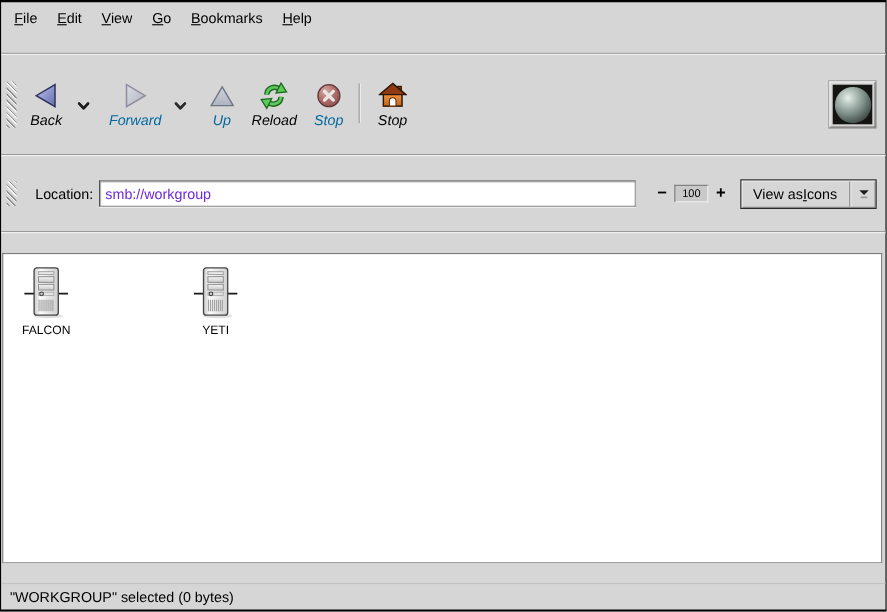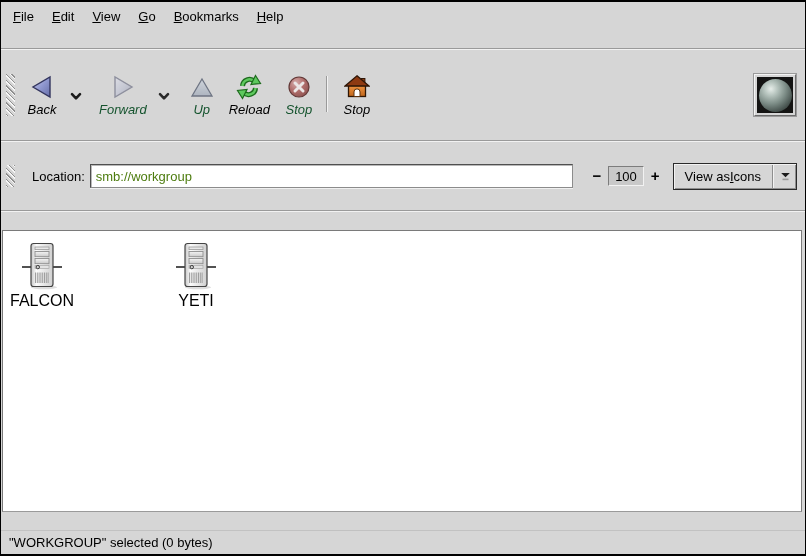--- a/index.html
+++ b/index.html
@@ -44,21 +44,21 @@
     background-image:
       repeating-linear-gradient(45deg, #f6f6f6 0 1px, transparent 1px 4px),
       repeating-linear-gradient(45deg, transparent 0 1px, #8f8f8f 1px 2px, transparent 2px 4px);
   }
   .tb-btn {
     display: flex; flex-direction: column; align-items: center; justify-content: flex-end;
     padding: 2px 7px 3px; min-width: 48px;
   }
   .tb-icon { height: 28px; display: flex; align-items: center; }
   .tb-label { margin-top: 2px; line-height: 14px; font-style: italic; }
-  .tb-btn.disabled .tb-label { color: #14532d; }
+  .tb-btn.disabled .tb-label { color: #0369a1; }
   .tb-btn.disabled .tb-icon { opacity: 0.82; filter: saturate(0.7); }
   .tb-dd {
     display: flex; align-items: center; align-self: flex-start;
     margin-top: 19px; padding: 3px 4px;
   }
   .vsep {
     width: 2px; margin: 6px 5px 8px 5px;
     border-left: 1px solid #9a9a9a; border-right: 1px solid #f2f2f2;
   }
   .throbber-frame {
@@ -86,30 +86,30 @@
     padding: 0 6px 0 2px;
   }
   .locationbar .grip { height: 22px; margin: 0 3px; }
   .loc-label { margin: 0 5px 0 14px; }
   .loc-entry {
     flex: 1; height: 24px;
     border: 1px solid; border-color: #4f4f4f #8c8c8c #8c8c8c #4f4f4f;
     box-shadow: inset 1px 1px 0 #b9b9b9, 0 1px 0 #f0f0f0;
     background: #fff; padding: 1px 5px 0 5px;
     font-family: "Liberation Sans", "DejaVu Sans", sans-serif;
-    font-size: 13px; color: #4d7c0f; outline: none;
+    font-size: 13px; color: #6d28d9; outline: none;
   }
   .zoom-ctl { display: flex; align-items: center; margin: 0 10px 0 16px; }
   .zoom-btn {
     font-weight: bold; font-size: 15px; padding: 0 3px; line-height: 16px;
     cursor: default;
   }
   .zoom-level {
     margin: 0 4px; padding: 2px 6px 1px;
-    font-size: 13px; background: #c9c9c9;
+    font-size: 10px; background: #c9c9c9;
     border: 1px solid; border-color: #7c7c7c #f2f2f2 #f2f2f2 #7c7c7c;
   }
   .viewas {
     display: flex; align-items: stretch; height: 27px;
     background: #d6d6d6;
     border: 1px solid #2a2a2a;
     box-shadow: inset 1px 1px 0 #f2f2f2, inset -1px -1px 0 #8e8e8e;
     margin-right: 2px;
   }
   .viewas-label { display: flex; align-items: center; padding: 12px 11px; white-space: nowrap; }
@@ -122,21 +122,21 @@
     border: 1px solid #7a7a7a; border-bottom-color: #9a9a9a;
     margin: 0 3px 0 1px;
     padding: 10px 0 0 1px;
     display: flex; align-items: flex-start;
   }
   .file-item {
     width: 76px; margin-right: 78px;
     display: flex; flex-direction: column; align-items: center;
   }
   .file-item:first-child { margin-left: 0; }
-  .file-label { margin-top: 3px; font-size: 16px; line-height: 14px; }
+  .file-label { margin-top: 3px; font-size: 11px; line-height: 14px; }
 
   
   .statusbar {
     height: 24px; flex: 0 0 24px;
     display: flex; align-items: center;
     padding: 0 8px; border-top: 1px solid #c2c2c2;
   }
 </style>
 </head>
 <body>

